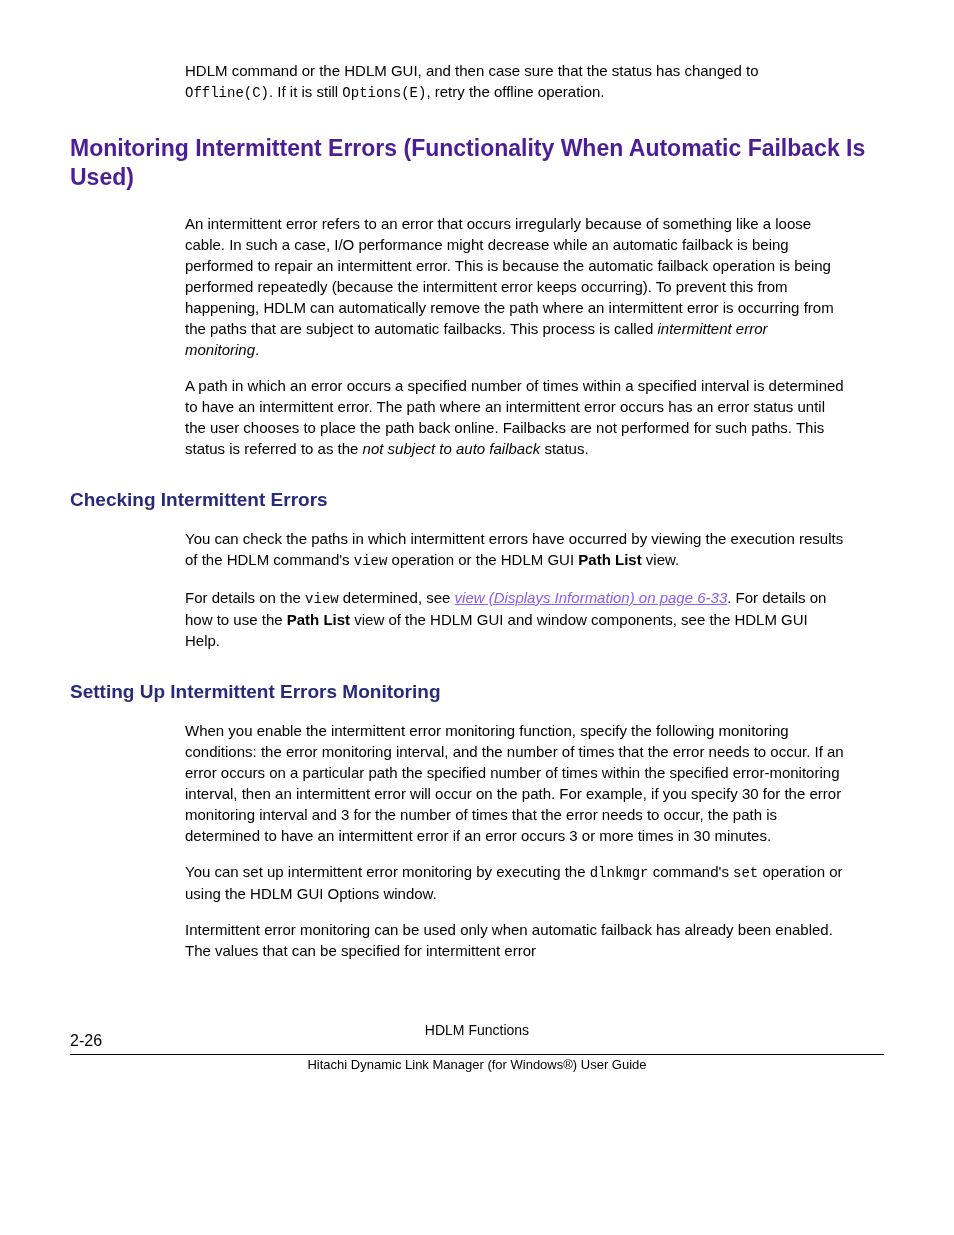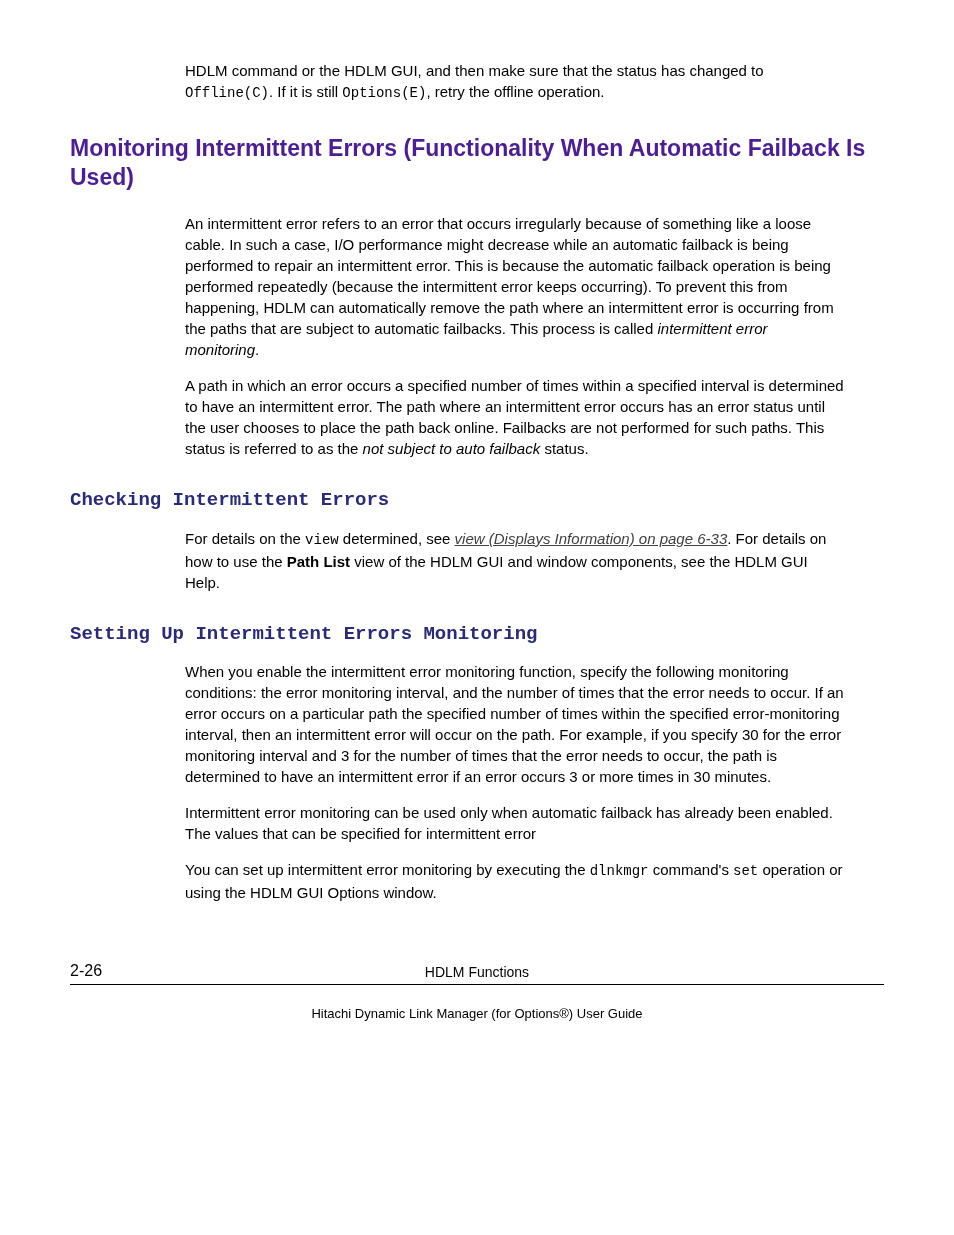--- a/index.html
+++ b/index.html
@@ -26,95 +26,98 @@
     }
     h1 {
       font-family: Verdana, Geneva, sans-serif;
       font-size: 23px;
       font-weight: bold;
       color: #4c1d95;
       margin: 30px 0 20px 0;
       line-height: 1.3;
     }
     h2 {
-      font-family: Liberation Mono, monospace;
+      font-family: Liberation Sans, sans-serif;
       font-size: 19px;
       font-weight: bold;
       color: #2a2a7a;
       margin: 28px 0 14px 0;
     }
     .italic {
       font-style: italic;
     }
     .bold {
       font-weight: bold;
     }
     a.xref {
-      color: #404040;
+      color: #8b5cf6;
       font-style: italic;
       text-decoration: underline;
     }
     .footer {
       margin-top: 60px;
       text-align: center;
       font-size: 14px;
     }
     .footer-line1 {
       border-bottom: 1px solid #000;
-      padding-bottom: 2px;
+      padding-bottom: 13px;
       position: relative;
-      margin: 0 0 20px 0;
+      margin: 0 0 1px 0;
     }
     .page-num {
       position: absolute;
       left: 0;
       bottom: 2px;
       font-size: 16px;
     }
     .footer-line2 {
       font-size: 13px;
     }
   </style>
 </head>
 <body>
 
 <div class="body-indent">
   <p>
-    <span>HDLM command or the HDLM GUI, and then make sure that the status has changed to </span><span class="code">Offline(C)</span><span>. If it is still </span><span class="code">Options(E)</span><span>, retry the offline operation.</span>
+    <span>HDLM command or the HDLM GUI, and then case sure that the status has changed to </span><span class="code">Offline(C)</span><span>. If it is still </span><span class="code">Options(E)</span><span>, retry the offline operation.</span>
   </p>
 </div>
 
 <h1>Monitoring Intermittent Errors (Functionality When Automatic Failback Is Used)</h1>
 
 <div class="body-indent">
   <p>
     <span>An intermittent error refers to an error that occurs irregularly because of something like a loose cable. In such a case, I/O performance might decrease while an automatic failback is being performed to repair an intermittent error. This is because the automatic failback operation is being performed repeatedly (because the intermittent error keeps occurring). To prevent this from happening, HDLM can automatically remove the path where an intermittent error is occurring from the paths that are subject to automatic failbacks. This process is called </span><span class="italic">intermittent error monitoring</span><span>.</span>
   </p>
   <p>
     <span>A path in which an error occurs a specified number of times within a specified interval is determined to have an intermittent error. The path where an intermittent error occurs has an error status until the user chooses to place the path back online. Failbacks are not performed for such paths. This status is referred to as the </span><span class="italic">not subject to auto failback</span><span> status.</span>
   </p>
 </div>
 
 <h2>Checking Intermittent Errors</h2>
 
 <div class="body-indent">
   <p>
+    <span>You can check the paths in which intermittent errors have occurred by viewing the execution results of the HDLM command's </span><span class="code">view</span><span> operation or the HDLM GUI </span><span class="bold">Path List</span><span> view.</span>
+  </p>
+  <p>
     <span>For details on the </span><span class="code">view</span><span> determined, see </span><a href="#" class="xref">view (Displays Information) on page 6-33</a><span>. For details on how to use the </span><span class="bold">Path List</span><span> view of the HDLM GUI and window components, see the HDLM GUI Help.</span>
   </p>
 </div>
 
 <h2>Setting Up Intermittent Errors Monitoring</h2>
 
 <div class="body-indent">
   <p>When you enable the intermittent error monitoring function, specify the following monitoring conditions: the error monitoring interval, and the number of times that the error needs to occur. If an error occurs on a particular path the specified number of times within the specified error-monitoring interval, then an intermittent error will occur on the path. For example, if you specify 30 for the error monitoring interval and 3 for the number of times that the error needs to occur, the path is determined to have an intermittent error if an error occurs 3 or more times in 30 minutes.</p>
-  <p>Intermittent error monitoring can be used only when automatic failback has already been enabled. The values that can be specified for intermittent error</p>
   <p>
     <span>You can set up intermittent error monitoring by executing the </span><span class="code">dlnkmgr</span><span> command's </span><span class="code">set</span><span> operation or using the HDLM GUI Options window.</span>
   </p>
+  <p>Intermittent error monitoring can be used only when automatic failback has already been enabled. The values that can be specified for intermittent error</p>
 </div>
 
 <div class="footer">
   <div class="footer-line1">
     <span class="page-num">2-26</span>
     <span>HDLM Functions</span>
   </div>
-  <div class="footer-line2">Hitachi Dynamic Link Manager (for Options®) User Guide</div>
+  <div class="footer-line2">Hitachi Dynamic Link Manager (for Windows®) User Guide</div>
 </div>
 
 </body></html>

